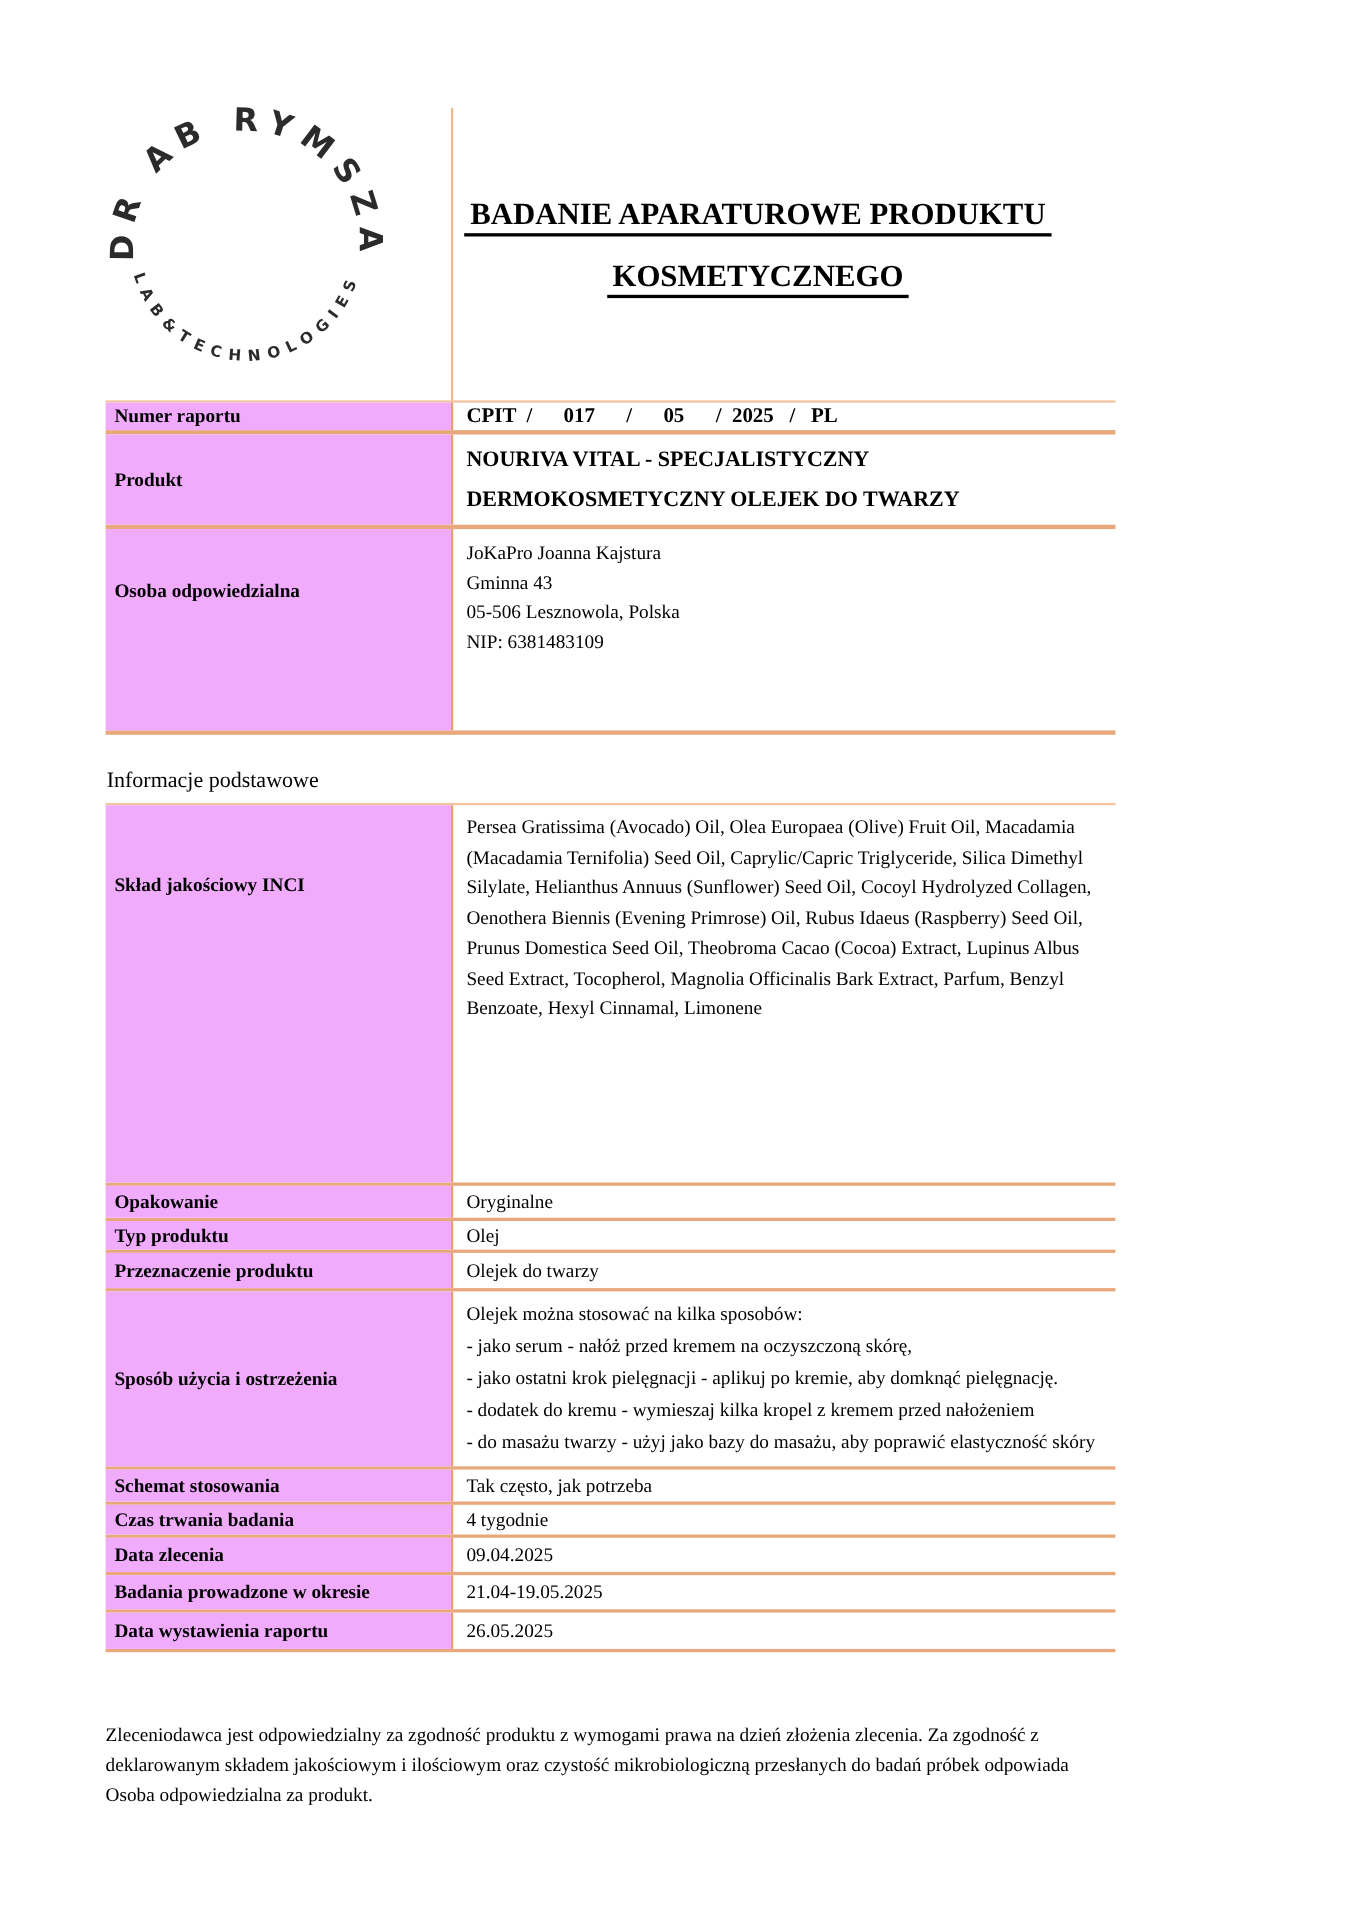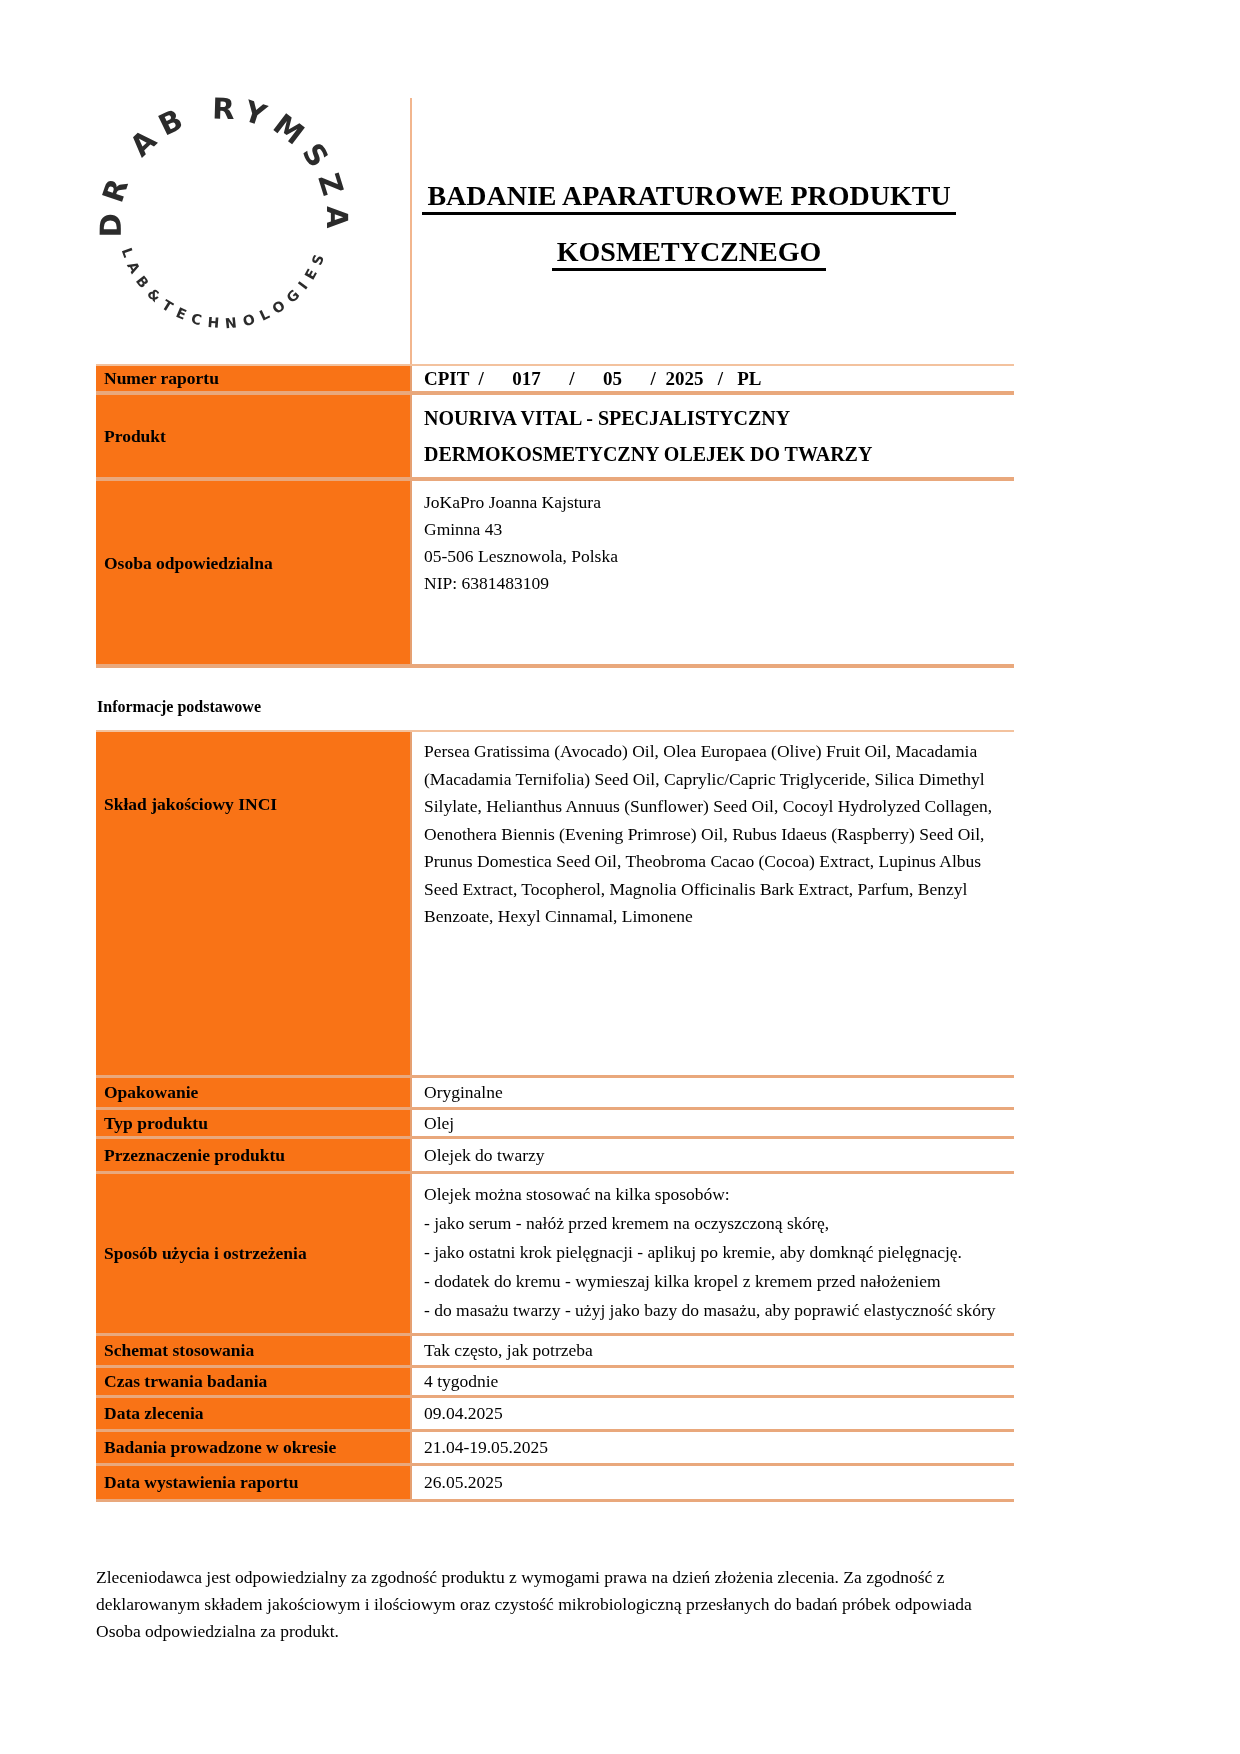--- a/index.html
+++ b/index.html
@@ -24,39 +24,39 @@
   }
   .title-line{border-bottom:3px solid #000;padding:0 5px 1px 5px;}
   
   .doc-table{position:absolute;left:96px;width:918px;border-top:2px solid #f3c29e;}
   .t1{top:364px;}
   .t2{top:730px;}
   .row{display:flex;box-sizing:border-box;border-bottom:3px solid #e9a87c;}
   .row.thick{border-bottom-width:4px;}
   .cell{box-sizing:border-box;}
   .label{
-    width:314px;flex:0 0 314px;background:#f97316;
+    width:314px;flex:0 0 314px;background:#f0abfc;
     font-weight:bold;font-size:17.5px;
     padding-left:8px;padding-right:6px;
     display:flex;align-items:center;
   }
   .label.top{align-items:flex-start;}
   .value{
     flex:1 1 auto;border-left:2px solid #e5a071;
     font-size:17.5px;line-height:27px;
     padding-left:12px;padding-right:14px;
     display:flex;flex-direction:column;justify-content:center;
   }
   .value.top{justify-content:flex-start;}
   .bold{font-weight:bold;}
   .pre{white-space:pre;}
   .produkt-line{font-size:20px;line-height:36px;font-weight:bold;}
   .inci-text{line-height:27.5px;}
   .usage-line{line-height:29px;}
-  .section-heading{position:absolute;left:97px;top:698px;font-weight:bold;font-size:16px;}
+  .section-heading{position:absolute;left:97px;top:698px;font-weight:normal;font-size:20px;}
   .footer-note{
     position:absolute;left:96px;top:1564px;width:918px;
     font-size:17.5px;line-height:27px;
   }
 </style>
 </head>
 <body>
 
 <div class="page">
 
@@ -88,21 +88,21 @@
       </div>
     </div>
     <div class="row thick" style="height:86px">
       <div class="cell label">Produkt</div>
       <div class="cell value">
         <div class="produkt-line">NOURIVA VITAL - SPECJALISTYCZNY</div>
         <div class="produkt-line">DERMOKOSMETYCZNY OLEJEK DO TWARZY</div>
       </div>
     </div>
     <div class="row thick" style="height:187px">
-      <div class="cell label top" style="padding-top:72px">Osoba odpowiedzialna</div>
+      <div class="cell label top" style="padding-top:46px">Osoba odpowiedzialna</div>
       <div class="cell value top" style="padding-top:8px">
         <div>JoKaPro Joanna Kajstura</div>
         <div>Gminna 43</div>
         <div>05-506 Lesznowola, Polska</div>
         <div>NIP: 6381483109</div>
       </div>
     </div>
   </div>
 
   <div class="section-heading">Informacje podstawowe</div>

